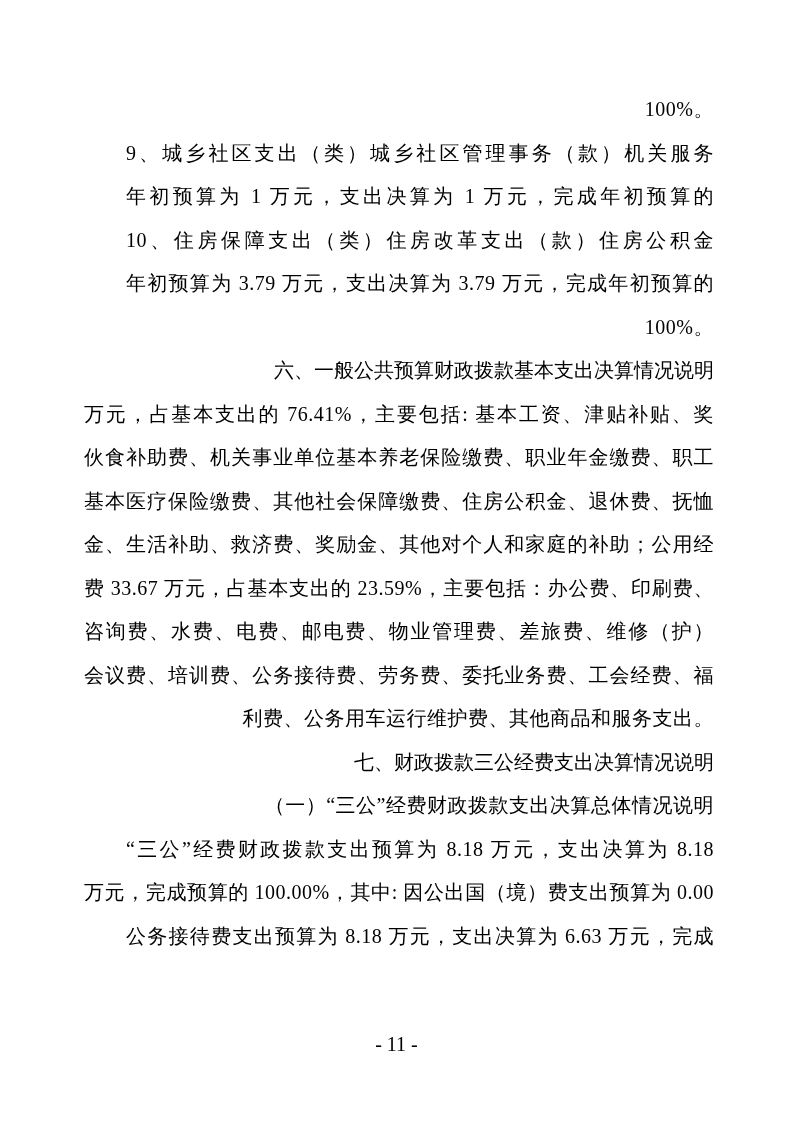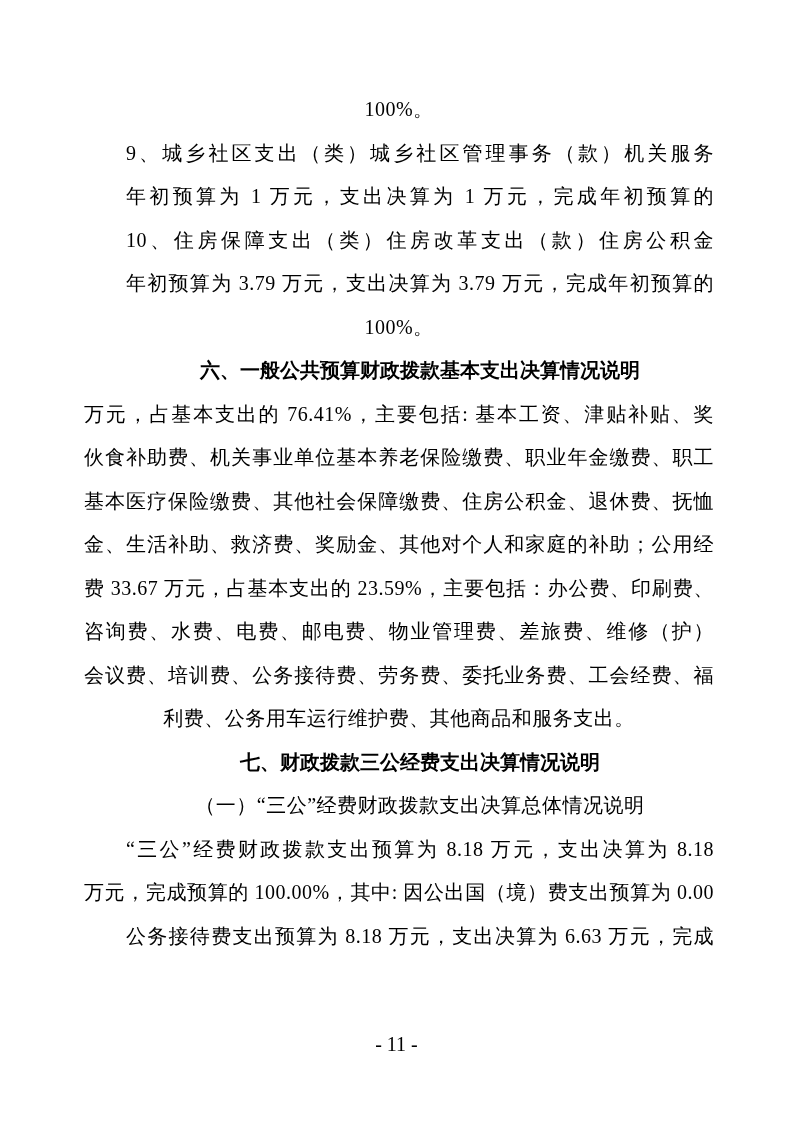--- a/index.html
+++ b/index.html
@@ -21,32 +21,32 @@
     top: 88px;
     left: 84px;
     width: 630px;
   }
   .line {
     font-size: 20px;
     line-height: 43.5px;
     height: 43.5px;
     overflow: hidden;
     white-space: pre-wrap;
-    text-align: center;
+    text-align: right;
     letter-spacing: 0.5px;
   }
   .line.indent {
     text-indent: 42px;
   }
   .line.full {
     text-align: justify;
     text-align-last: justify;
   }
   .line.bold {
-    font-weight: bold;
+    font-weight: normal;
     font-family: "Liberation Sans", "DejaVu Sans", sans-serif;
     letter-spacing: 0;
   }
   .footer {
     position: absolute;
     top: 1033px;
     left: 0;
     width: 100%;
     text-align: center;
     font-size: 20px;

